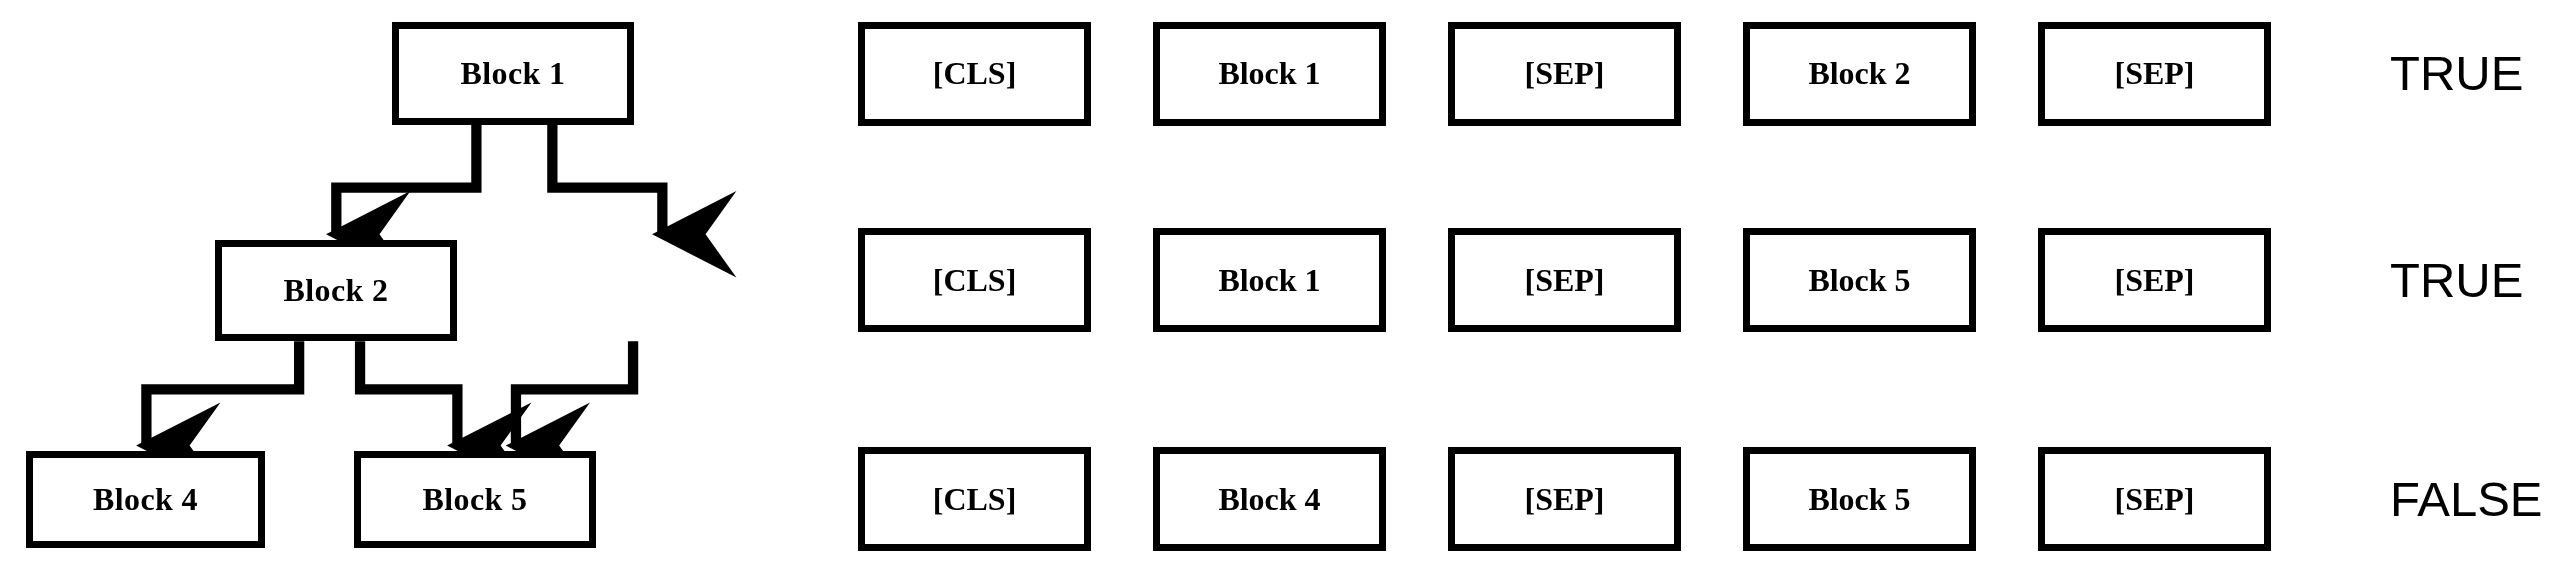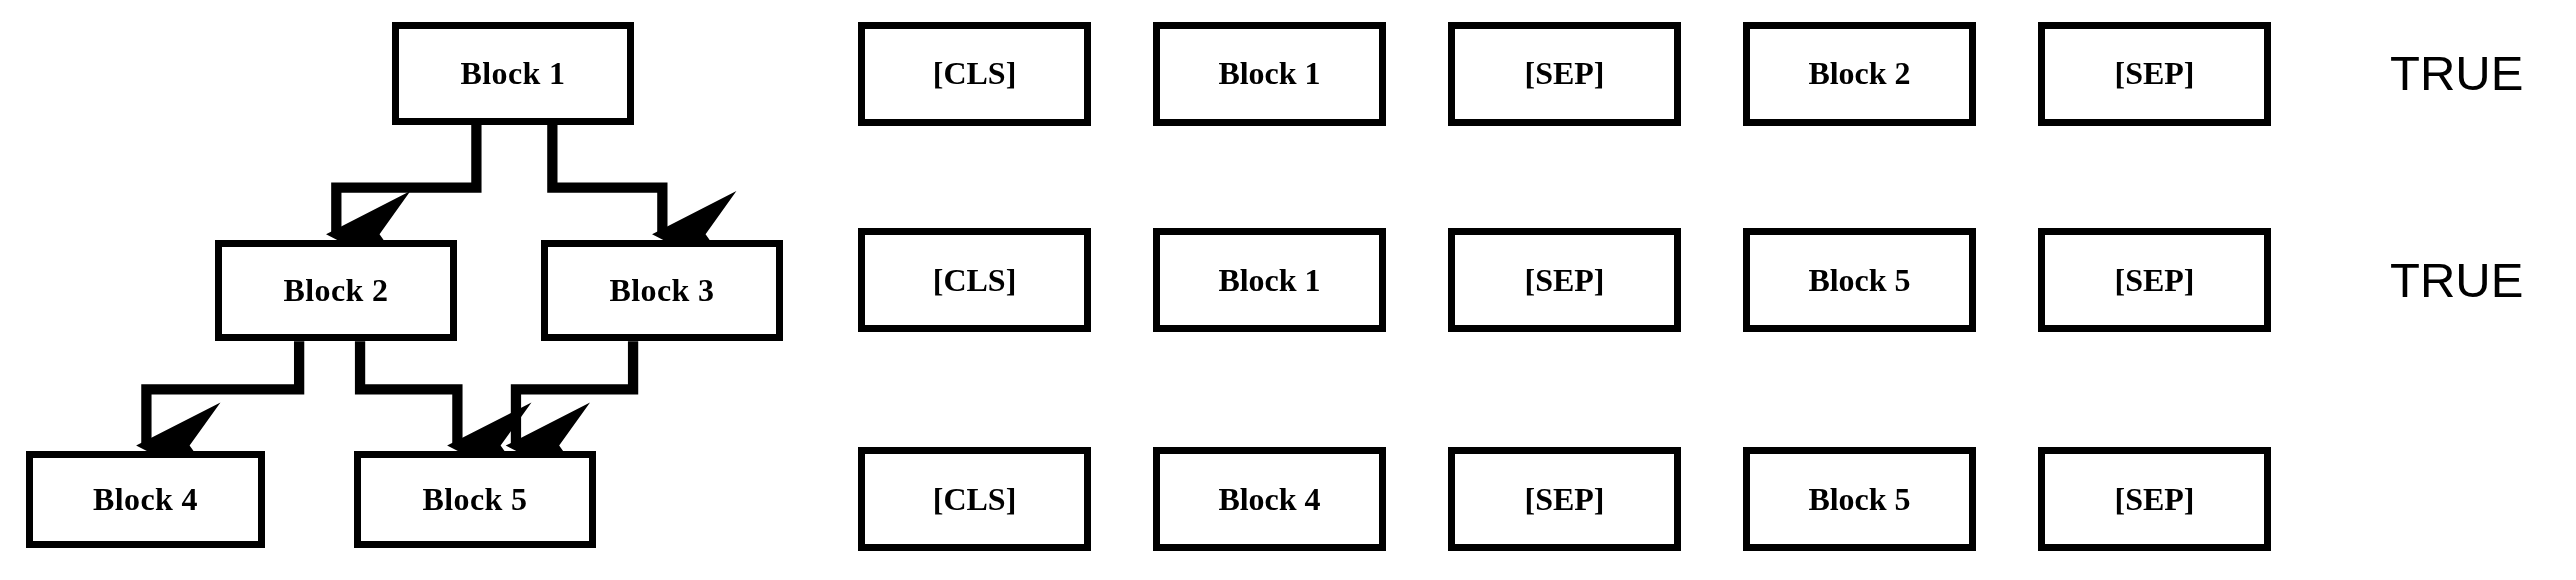--- a/index.html
+++ b/index.html
@@ -123,23 +123,20 @@
     </svg>
 
     <div class="flow-box" style="left:392px; top:22px; width:242px; height:103px;">
       <span>Block 1</span>
     </div>
 
     <div class="flow-box" style="left:215px; top:240px; width:242px; height:101px;">
       <span>Block 2</span>
     </div>
 
-    <div class="flow-box" style="left:541px; top:240px; width:242px; height:101px;">
-      <span>Block 3</span>
-    </div>
 
     <div class="flow-box" style="left:26px; top:451px; width:239px; height:97px;">
       <span>Block 4</span>
     </div>
 
     <div class="flow-box" style="left:354px; top:451px; width:242px; height:97px;">
       <span>Block 5</span>
     </div>
   </div>
 
@@ -192,17 +189,18 @@
       </div>
       <div class="token-box">
         <span>[SEP]</span>
       </div>
       <div class="token-box">
         <span>Block 5</span>
       </div>
       <div class="token-box">
         <span>[SEP]</span>
       </div>
+      <div class="verdict">FALSE</div>
     </div>
 
   </div>
 </div>
 
 
 </body></html>

